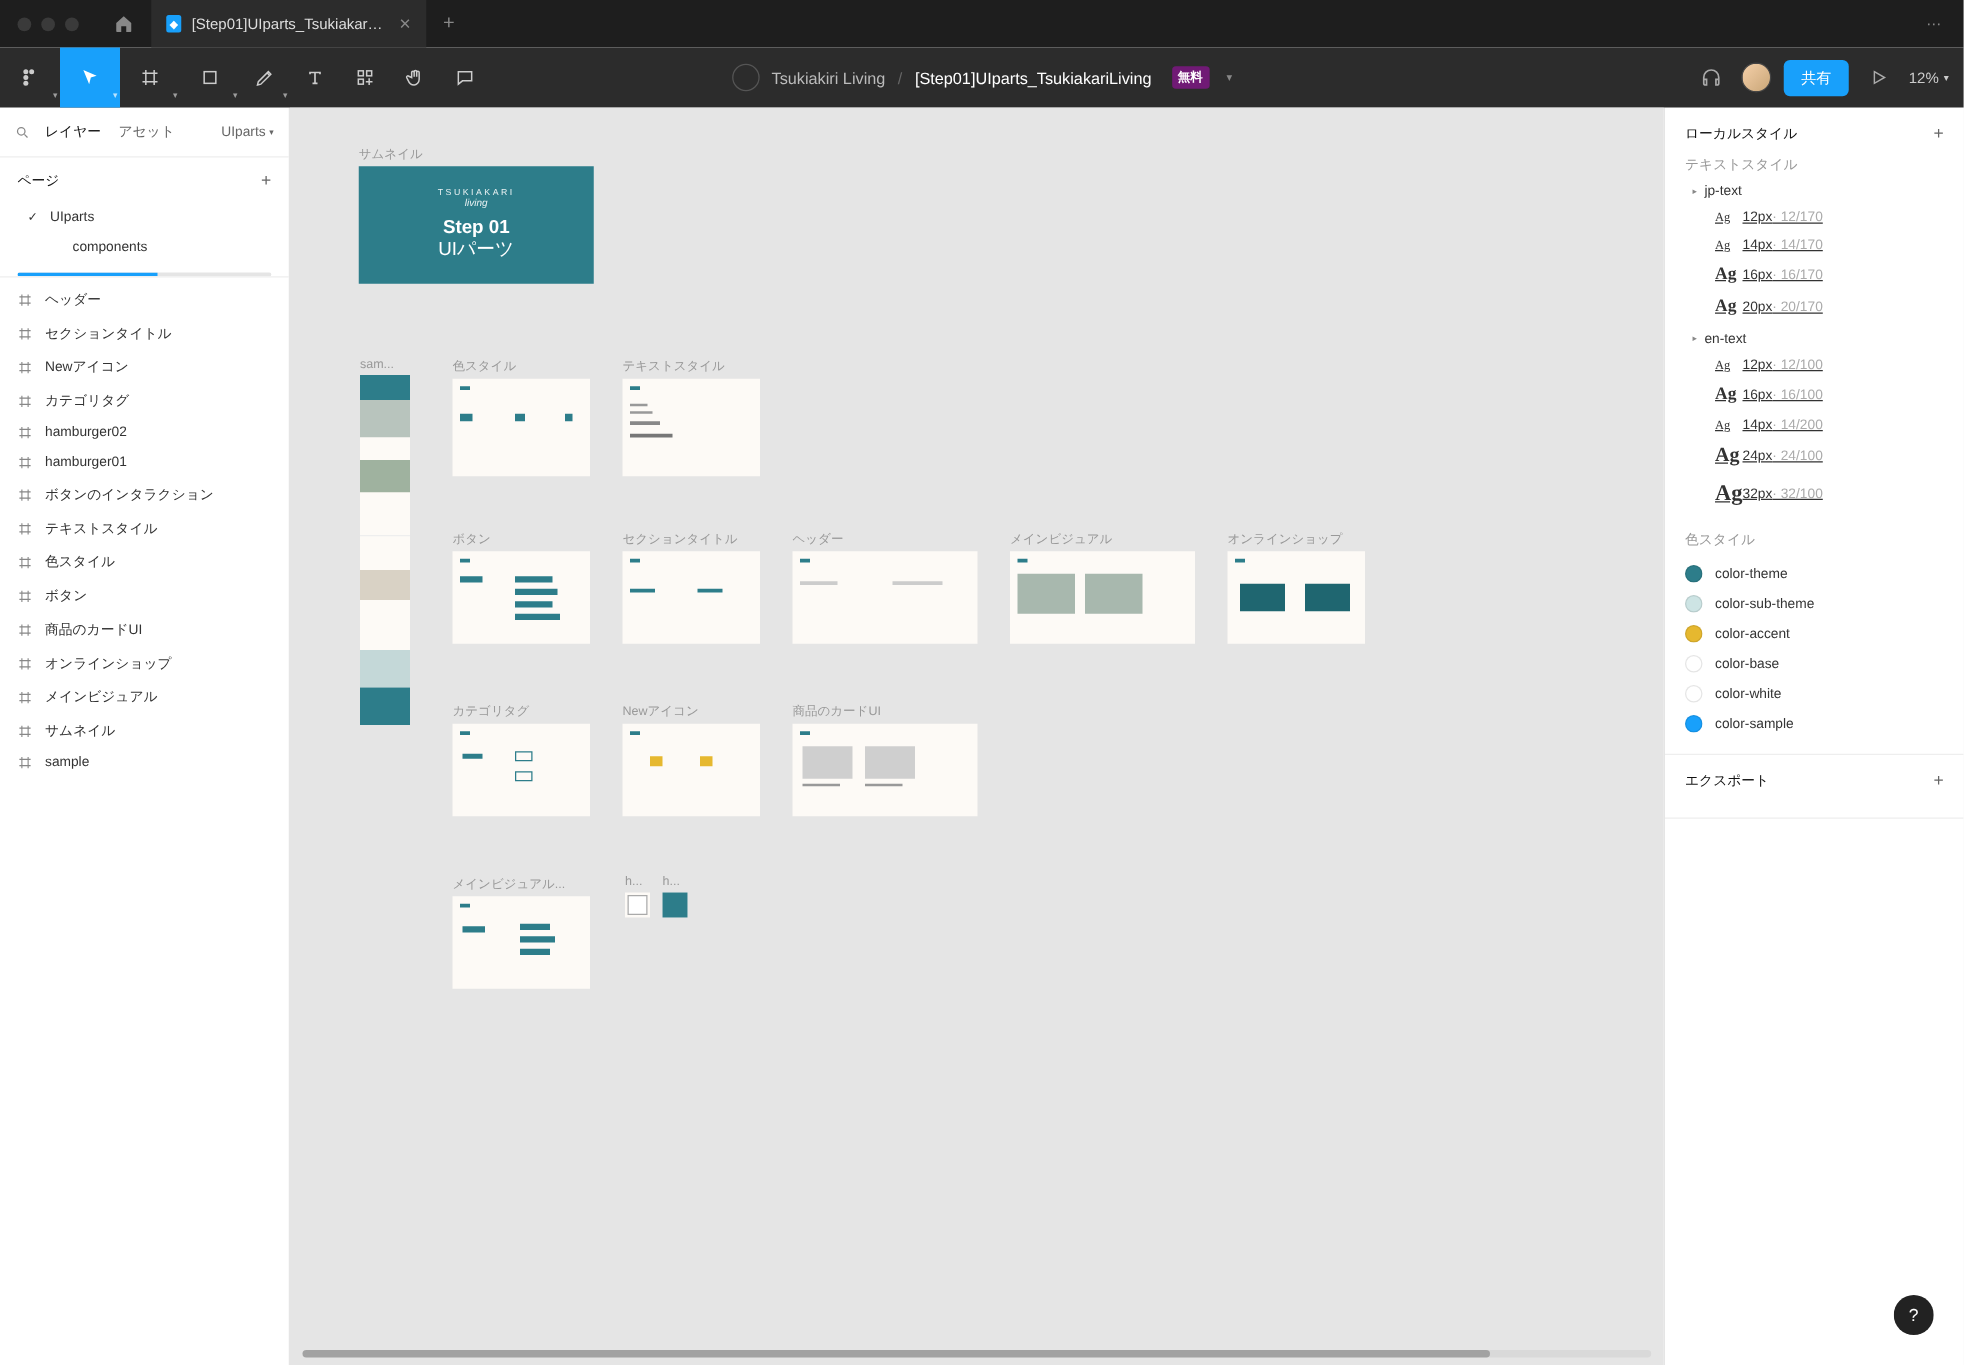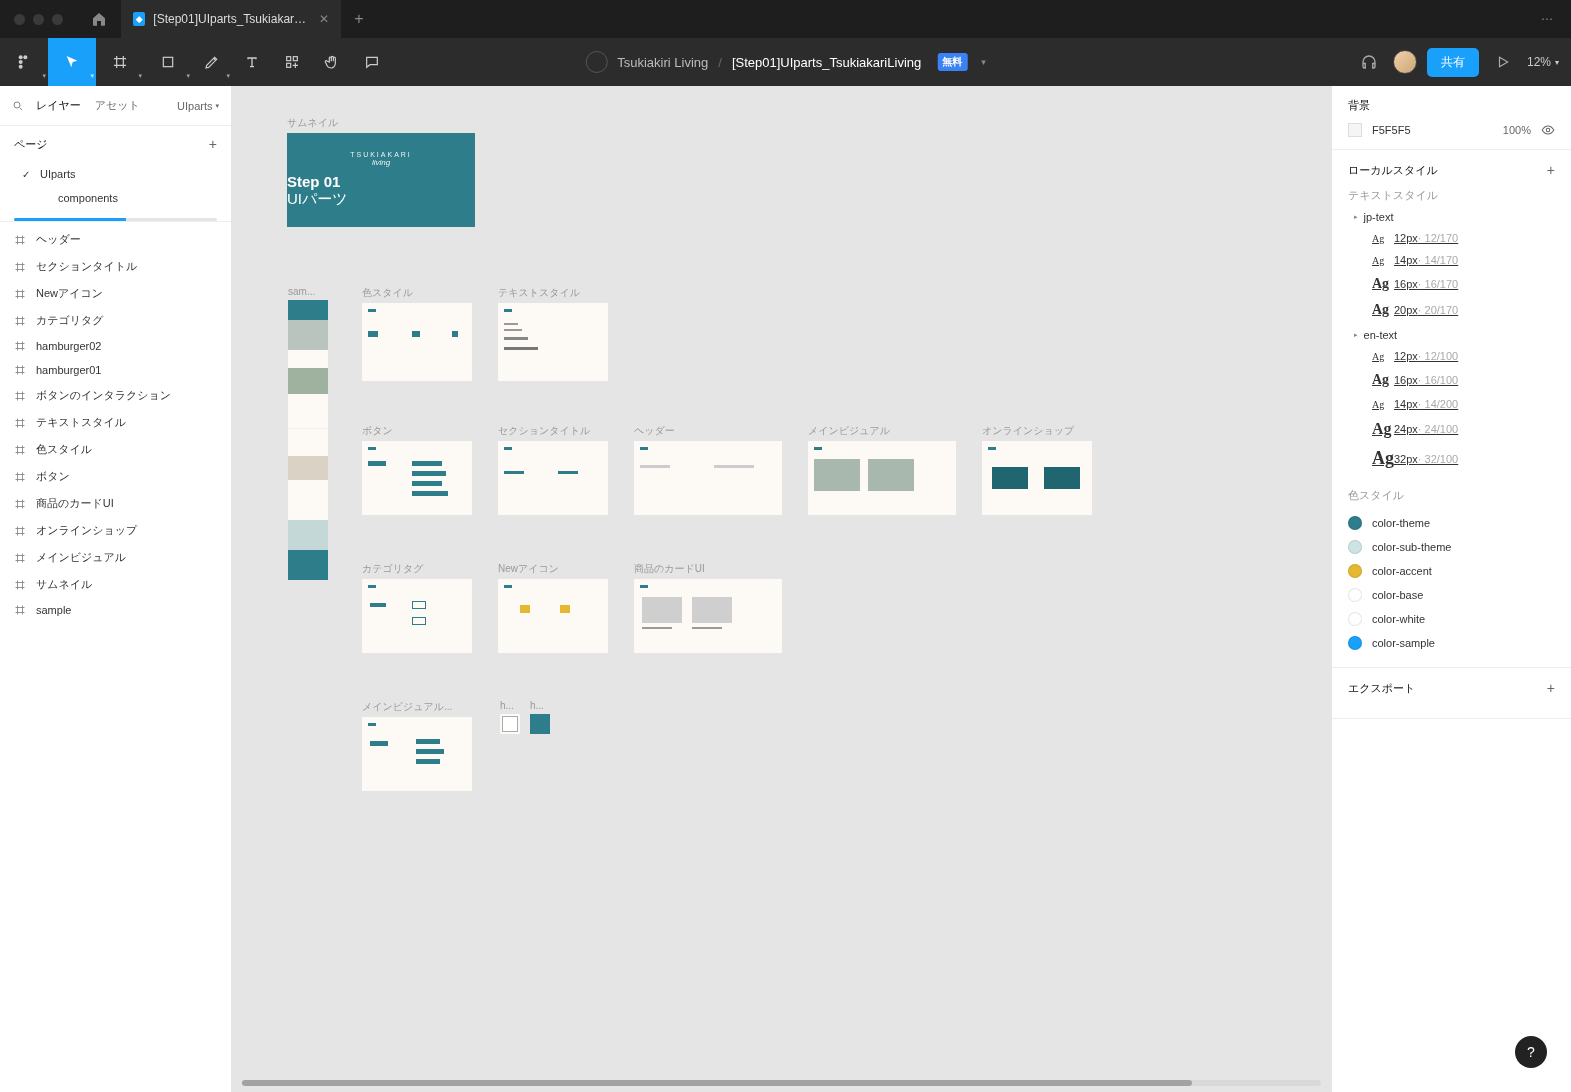--- a/index.html
+++ b/index.html
@@ -23,21 +23,21 @@
 .tool-btn { width:48px; height:48px; display:flex; align-items:center; justify-content:center; cursor:pointer; position:relative; }
 .tool-btn.active { background:#18a0fb; color:#fff; }
 .tool-btn .chev { position:absolute; right:2px; bottom:6px; font-size:7px; color:inherit; opacity:.7; }
 .tool-btn.narrow { width:40px; }
 .tool-icon { width:16px; height:16px; }
 .tb-center { position:absolute; left:50%; transform:translateX(-50%); display:flex; align-items:center; gap:10px; font-size:13px; }
 .avatar-blank { width:22px; height:22px; border-radius:50%; border:1px solid #555; }
 .crumb-team { color:#bbb; }
 .crumb-sep { color:#666; }
 .crumb-file { color:#fff; }
-.badge-free { background:#3b82f6; color:#fff; font-size:10px; padding:2px 5px; border-radius:3px; margin-left:6px; font-weight:600; }
+.badge-free { background:#701a75; color:#fff; font-size:10px; padding:2px 5px; border-radius:3px; margin-left:6px; font-weight:600; }
 .tb-chev { color:#888; font-size:9px; margin-left:4px; cursor:pointer; }
 .tb-right { margin-left:auto; display:flex; align-items:center; gap:10px; padding-right:12px;text-align:center; }
 .tb-right .icon-btn { width:28px; height:28px; display:flex; align-items:center; justify-content:center; color:#aaa; cursor:pointer; }
 .user-av { width:24px; height:24px; border-radius:50%; background:linear-gradient(135deg,#f5d0a9,#c9a678); border:1px solid #444; }
 .share-btn { background:#18a0fb; color:#fff; font-size:12px; padding:6px 14px; border-radius:5px; cursor:pointer; font-weight:500; }
 .play-btn { color:#ccc; cursor:pointer; }
 .zoom { color:#ccc; font-size:12px; display:flex; align-items:center; gap:4px; cursor:pointer; }
 
 
 .main { flex:1; display:flex; overflow:hidden; }
@@ -61,21 +61,21 @@
 .lp-divider { height:1px; background:#eee; margin:0; }
 .layer-list { flex:1; overflow:auto; padding-top:4px; }
 .layer-item { display:flex; align-items:center; padding:6px 14px; gap:10px; cursor:pointer; color:#333; }
 .layer-item svg { color:#888; }
 
 
 .canvas-wrap { flex:1; background:#e5e5e5; position:relative; overflow:hidden; }
 .canvas { position:absolute; left:0; top:0; width:100%; height:100%; }
 .thumb-card { position:absolute; left:55px; top:30px; }
 .thumb-label { font-size:10px; color:#999; margin-bottom:3px; }
-.thumb-box { width:188px; height:94px; background:#2d7d8a; display:flex; flex-direction:column; justify-content:center; color:#fff; }
+.thumb-box { width:188px; height:94px; background:#2d7d8a; display:flex; flex-direction:column; align-items:center; justify-content:center; color:#fff; }
 .thumb-logo { font-size:7px; letter-spacing:2px; opacity:.9; display:flex; flex-direction:column; align-items:center; }
 .thumb-logo .script { font-size:8px; font-style:italic; letter-spacing:0; }
 .thumb-t1 { font-size:15px; font-weight:600; margin-top:6px; }
 .thumb-t2 { font-size:15px; }
 
 .frame { position:absolute; }
 .frame-label { font-size:10px; color:#999; margin-bottom:3px; white-space:nowrap; overflow:hidden; text-overflow:ellipsis; }
 .frame-box { background:#fdfaf6; border:none; }
 
 
@@ -502,34 +502,20 @@
           </div>
         </div>
     </div>
     <div class="h-scroll">
         <div class="thumb"></div>
       </div>
   </div>
 
   <div class="right-panel">
 
-    <div class="rp-section">
-      <div class="rp-sect-head">背景</div>
-      <div class="bg-row">
-        <div class="swatch"></div>
-        <div class="bg-hex">F5F5F5</div>
-        <div class="bg-pct">100%</div>
-        <div class="eye">
-          <svg width="14" height="14" viewBox="0 0 24 24" fill="none" stroke="currentColor" stroke-width="1.8">
-              <path d="M2 12s4-7 10-7 10 7 10 7-4 7-10 7S2 12 2 12z"></path>
-              <circle cx="12" cy="12" r="3"></circle>
-            </svg>
-        </div>
-      </div>
-    </div>
 
     <div class="rp-section" style="border-bottom:none;">
       <div class="rp-sect-head">
         <span>ローカルスタイル</span>
         <span class="lp-plus">+</span>
       </div>
       <div class="sub-head">テキストスタイル</div>
       <div id="ts-groups">
           <div class="ts-group">
             <div class="ts-group-hd">

